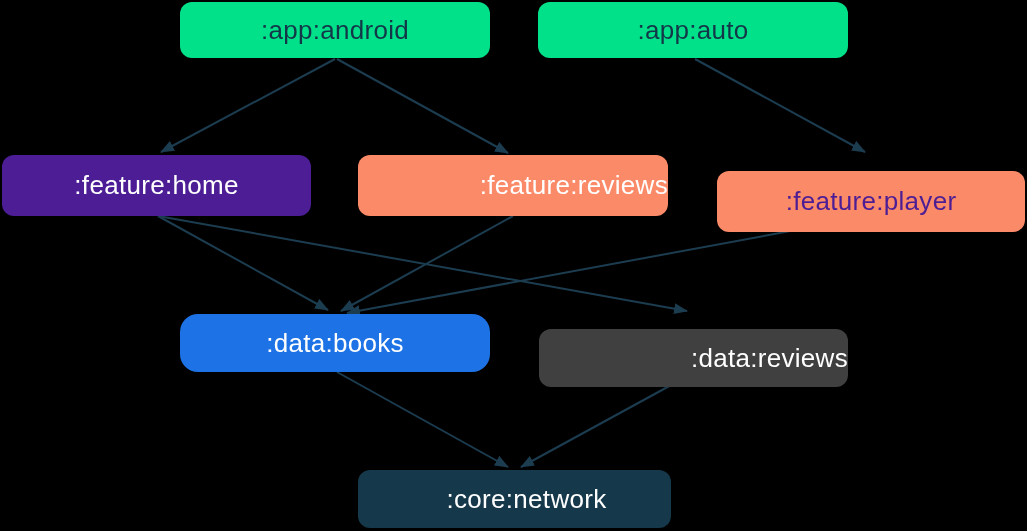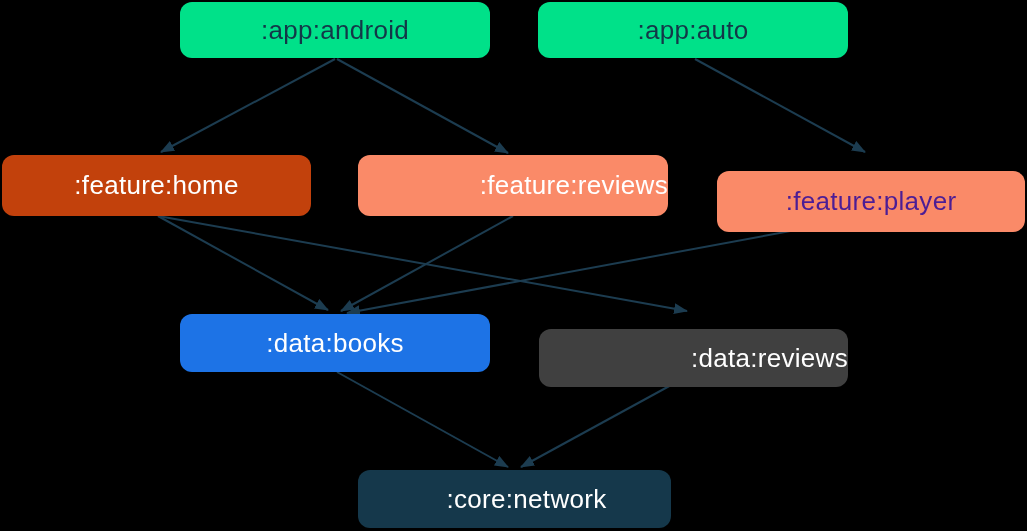--- a/index.html
+++ b/index.html
@@ -59,30 +59,30 @@
         <line x1="695" y1="372" x2="521" y2="467" stroke="#1C3C50" stroke-width="2" marker-end="url(#arrowhead)"></line>
       </g>
   </svg>
   <div id="node-layer">
       <div class="node" style="left: 180px; top: 2px; width: 310px; height: 56px; background: rgb(0, 225, 137); color: rgb(19, 55, 72);">
         <span>:app:android</span>
       </div>
       <div class="node" style="left: 538px; top: 2px; width: 310px; height: 56px; background: rgb(0, 225, 137); color: rgb(19, 55, 72);">
         <span>:app:auto</span>
       </div>
-      <div class="node" style="left: 2px; top: 155px; width: 309px; height: 61px; background: #c2410c; color: rgb(255, 255, 255); text-align: right;">
+      <div class="node" style="left: 2px; top: 155px; width: 309px; height: 61px; background: #4c1d95; color: rgb(255, 255, 255); text-align: right;">
         <span>:feature:home</span>
       </div>
       <div class="node" style="left: 358px; top: 155px; width: 310px; height: 61px; background: rgb(250, 138, 104); color: rgb(255, 255, 255); justify-content: flex-end;">
         <span>:feature:reviews</span>
       </div>
       <div class="node" style="left: 717px; top: 155px; width: 308px; height: 61px; background: rgb(250, 138, 104); color: #4c1d95; margin-top: 16px;">
         <span>:feature:player</span>
       </div>
-      <div class="node" style="left: 180px; top: 314px; width: 310px; height: 58px; background: rgb(29, 115, 230); color: rgb(255, 255, 255);">
+      <div class="node" style="left: 180px; top: 314px; width: 310px; height: 58px; background: rgb(29, 115, 230); color: rgb(255, 255, 255); border-radius: 18px;">
         <span>:data:books</span>
       </div>
       <div class="node" style="left: 539px; top: 329px; width: 309px; height: 58px; background: #404040; color: rgb(255, 255, 255); justify-content: flex-end;">
         <span>:data:reviews</span>
       </div>
       <div class="node" style="left: 358px; top: 470px; width: 313px; height: 58px; background: rgb(21, 56, 75); color: rgb(255, 255, 255); padding-left: 24px;">
         <span>:core:network</span>
       </div>
     </div>
 </div>

